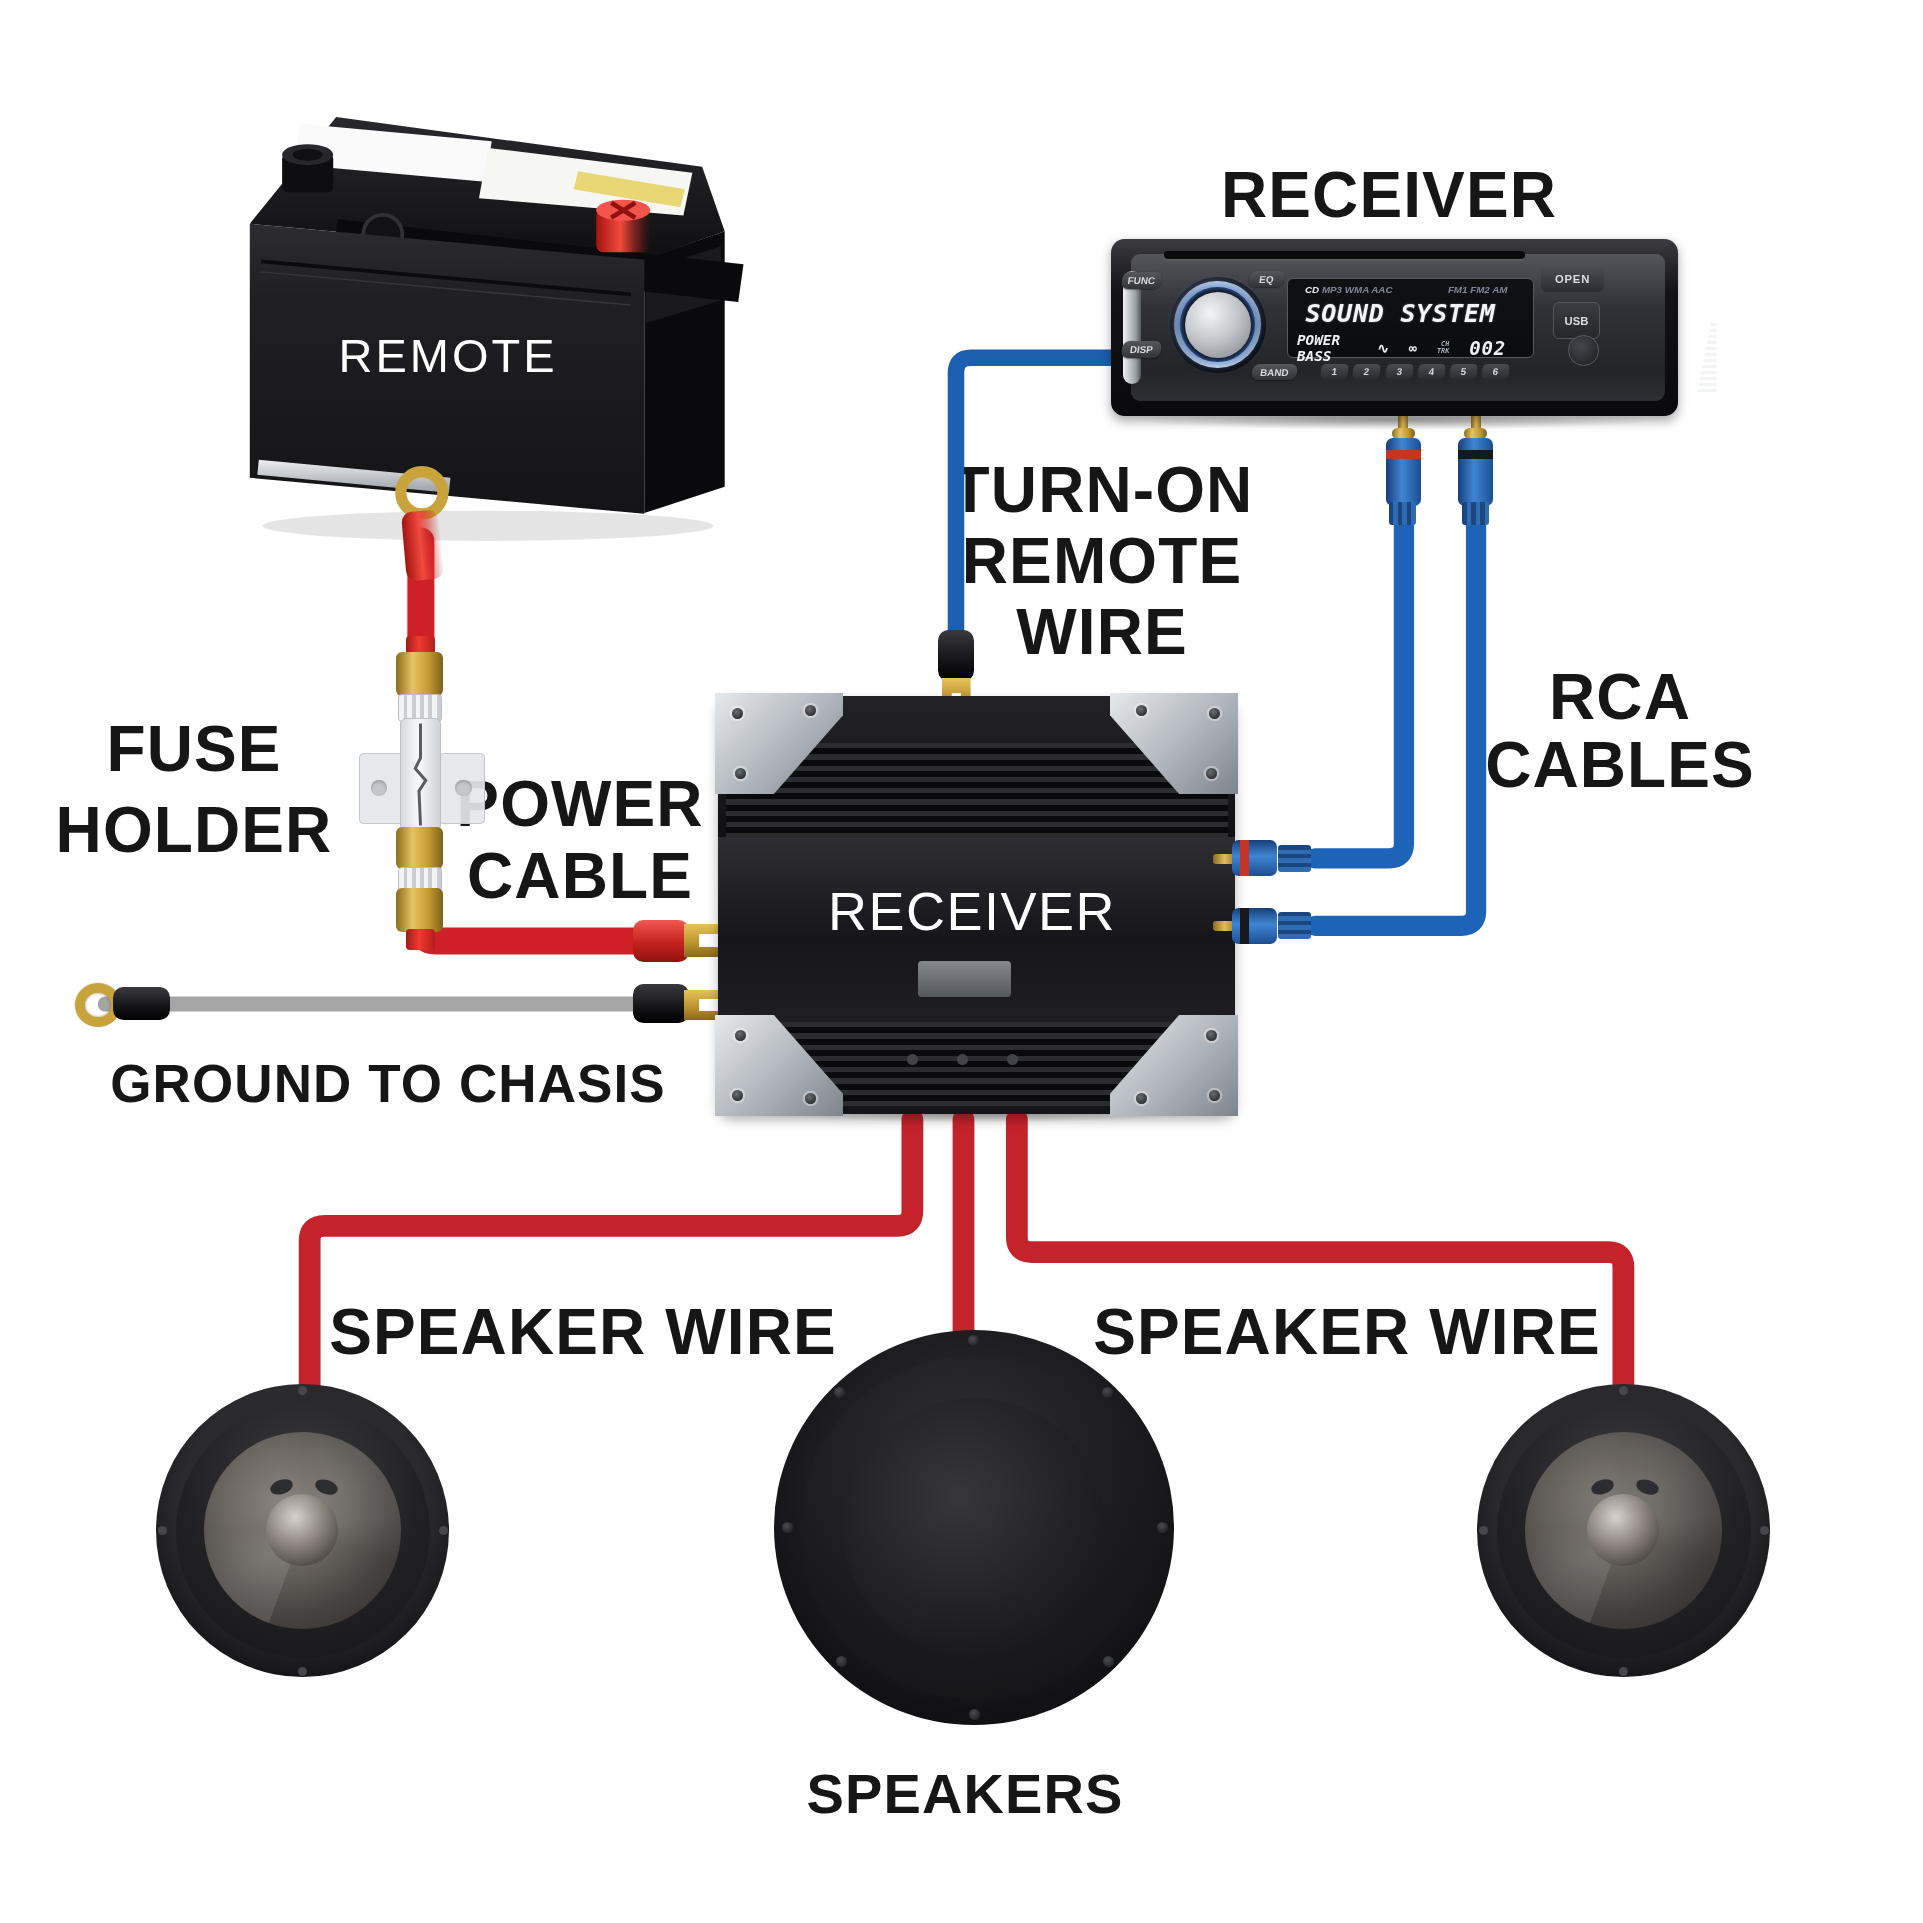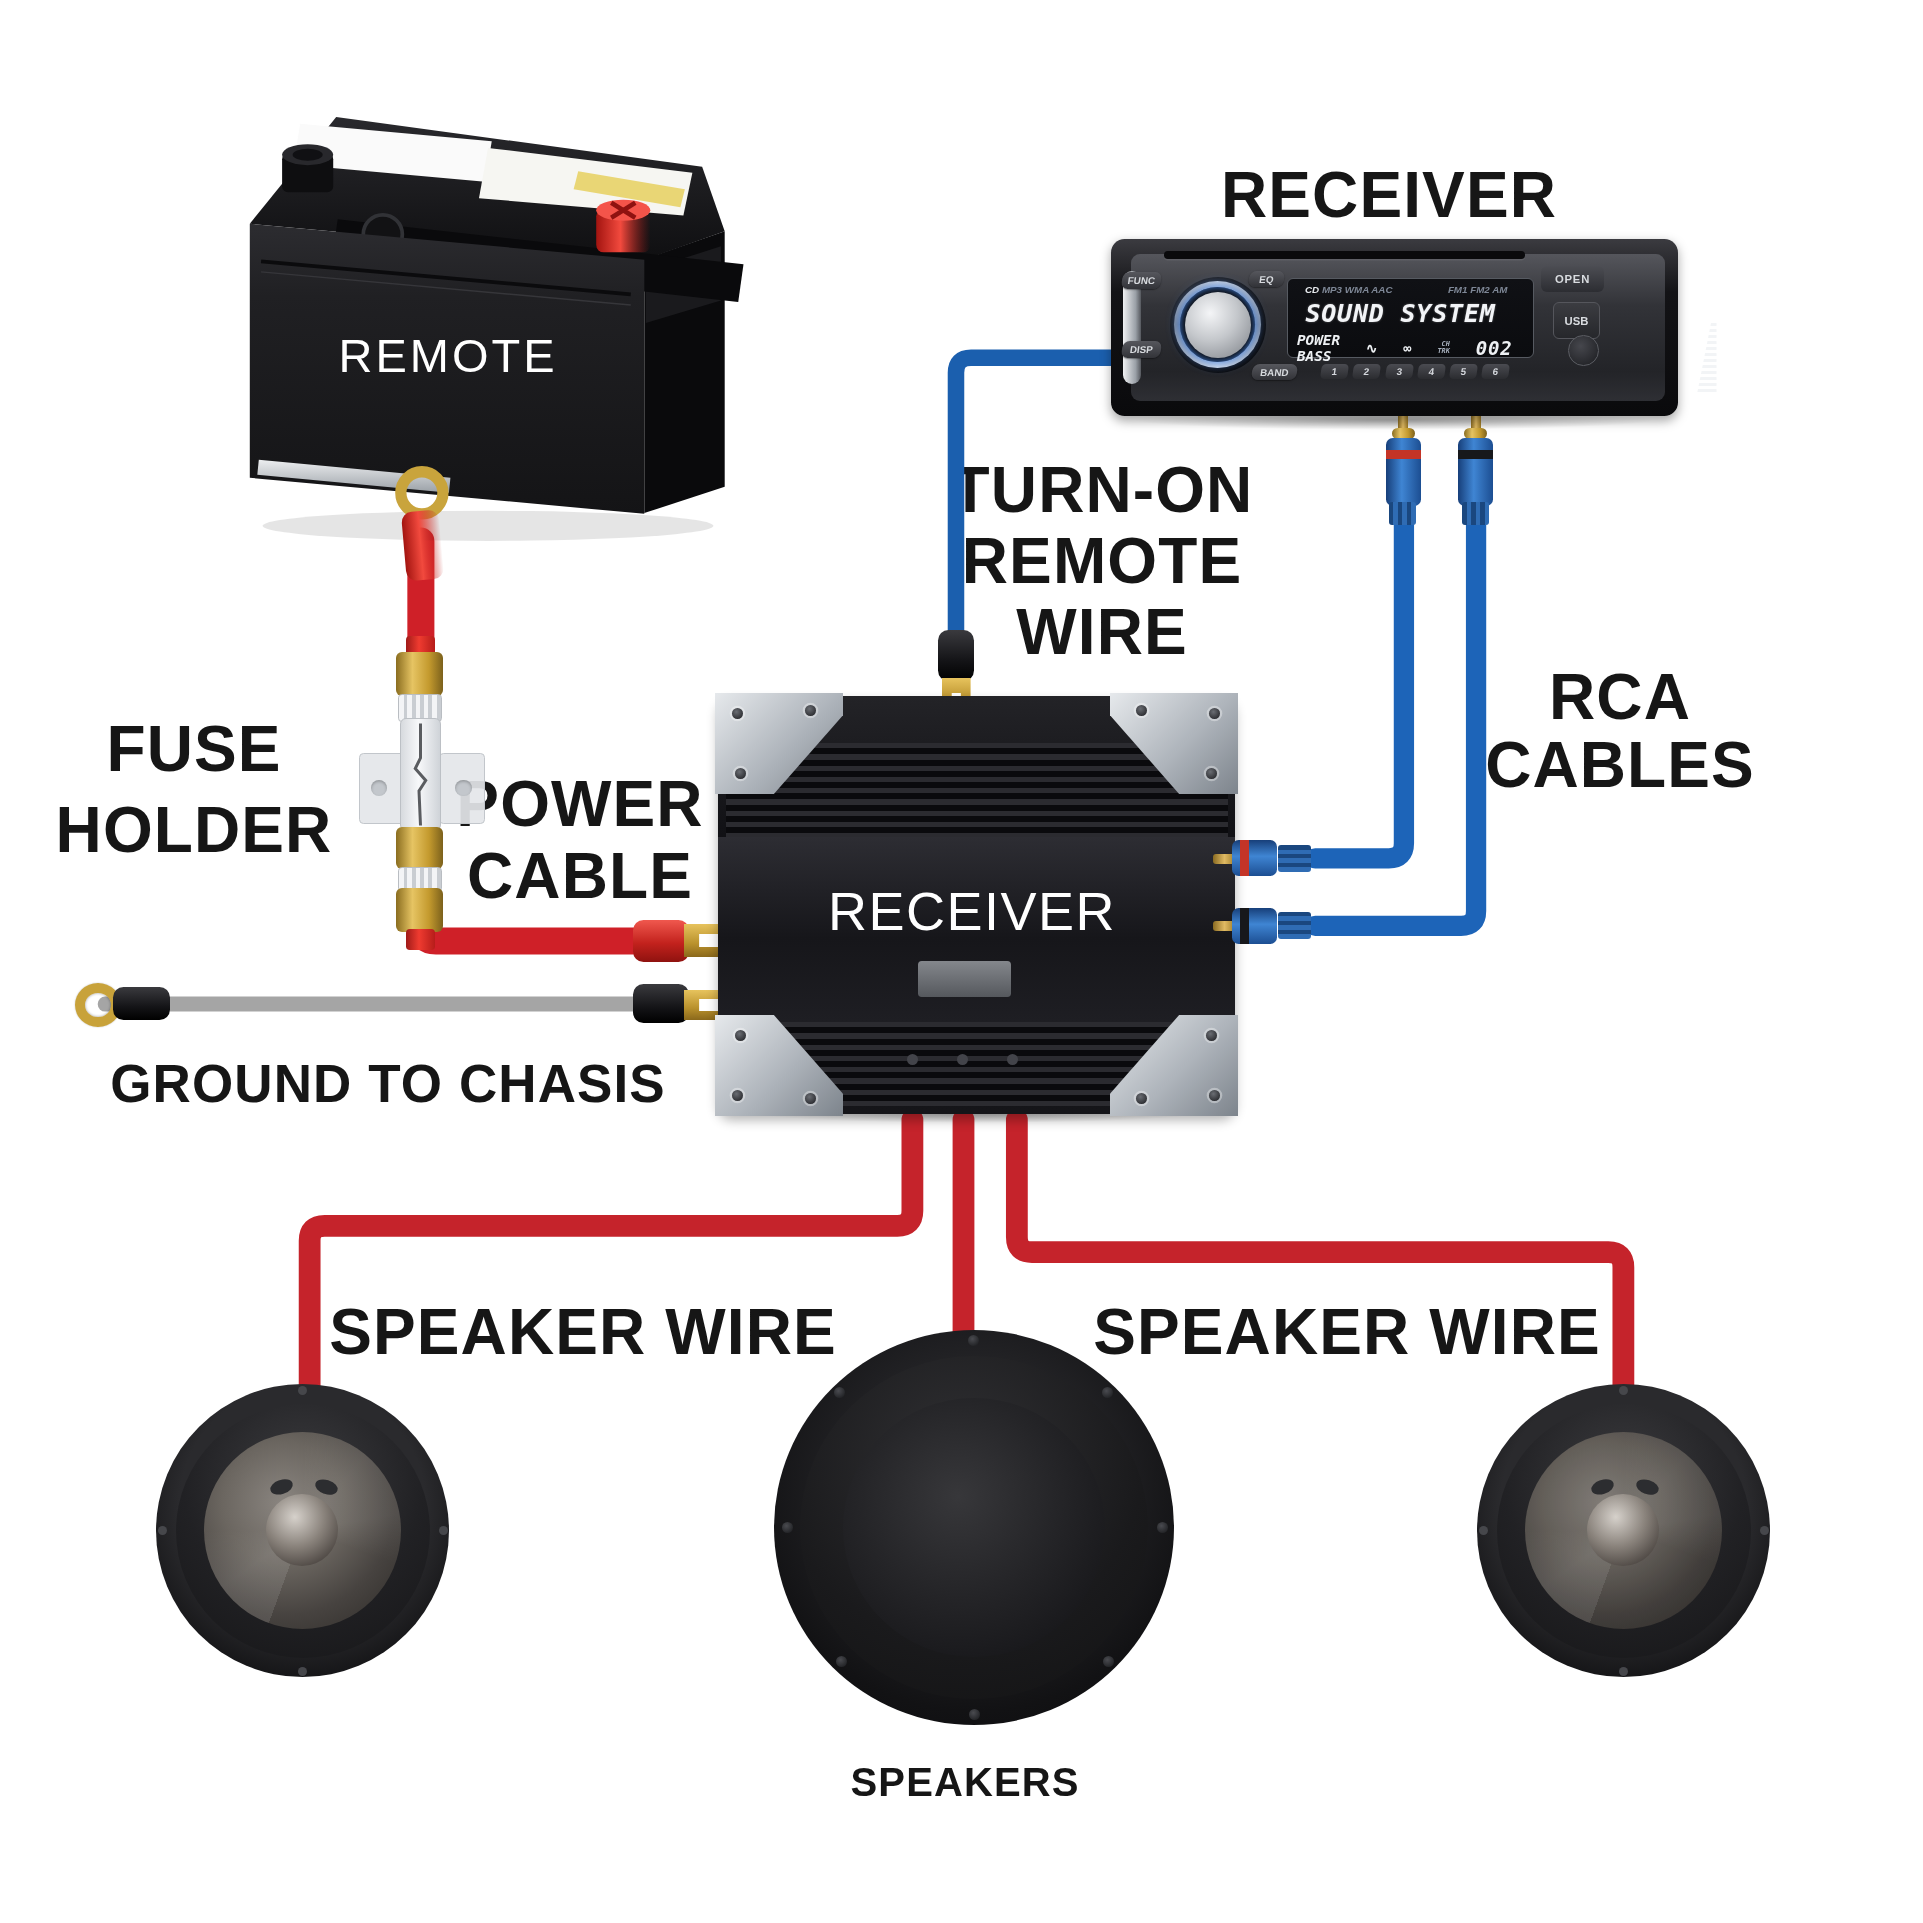--- a/index.html
+++ b/index.html
@@ -59,21 +59,21 @@
   .knob-face{position:absolute;left:74px;top:53px;width:66px;height:66px;border-radius:50%;
         background:radial-gradient(circle at 38% 32%,#f4f5f7,#c4c7cb 45%,#8e9298 85%);}
   .lcd{position:absolute;left:176px;top:39px;width:245px;height:78px;border-radius:6px;
         background:linear-gradient(180deg,#101115,#0b0c0f);border:0.8px solid #565a61;color:#fff;}
   .lcd .row1{position:absolute;left:9px;right:25.6px;top:5.3px;display:flex;justify-content:space-between;
         font-size:9.8px;color:#7e8796;font-style:italic;font-weight:700;}
   .lcd .row1 b{color:#e8ebef;font-style:italic;margin-left:8px;}
   .lcd .main{position:absolute;left:7.5px;top:19.5px;width:210px;text-align:center;
         font-family:"DejaVu Sans Mono",monospace;font-weight:bold;font-style:italic;
         font-size:25px;letter-spacing:0.8px;color:#f2f4f7;text-shadow:0 0 2.3px rgba(255,255,255,.35);}
-  .lcd .row3{position:absolute;left:9px;top:53px;width:209px;display:flex;align-items:center;gap:26px;
+  .lcd .row3{position:absolute;left:9px;top:53px;width:209px;display:flex;align-items:center;gap:20px;
         font-family:"DejaVu Sans Mono",monospace;font-weight:bold;font-style:italic;color:#eef1f4;}
   .lcd .mode{font-size:14.3px;}
   .lcd .ico{font-size:13.5px;font-style:normal;}
   .lcd .chtrk{font-size:6.8px;line-height:7.5px;color:#aab3c0;font-style:italic;text-align:right;}
   .lcd .trknum{font-size:19px;letter-spacing:0.8px;}
   .vwedge{position:absolute;left:409px;top:44px;width:19.5px;height:71px;
         background:repeating-linear-gradient(180deg,#f2f4f6 0 3px,rgba(0,0,0,0) 3px 6px);
         clip-path:polygon(72% 0,100% 0,100% 100%,0 100%);}
   .presets{position:absolute;left:210px;top:125px;display:flex;gap:5.3px;}
   .presets span{width:27px;height:15px;background:linear-gradient(180deg,#4a4b51,#2b2c30);border-radius:4.5px;
@@ -375,14 +375,14 @@
     <div>REMOTE</div>
     <div>WIRE</div>
 </div>
 <div class="lbl" style="left:1620px;top:663px;line-height:68px;">
   <div>RCA</div>
     <div>CABLES</div>
 </div>
 <div class="lbl" style="left:388px;top:1046px;font-size:53px;">GROUND TO CHASIS</div>
 <div class="lbl" style="left:583px;top:1287px;">SPEAKER WIRE</div>
 <div class="lbl" style="left:1347px;top:1287px;">SPEAKER WIRE</div>
-<div class="lbl" style="left:965px;top:1754px;font-size:40px;">SPEAKERS</div>
+<div class="lbl" style="left:965px;top:1754px;font-size:56px;">SPEAKERS</div>
 
 
 </body></html>

